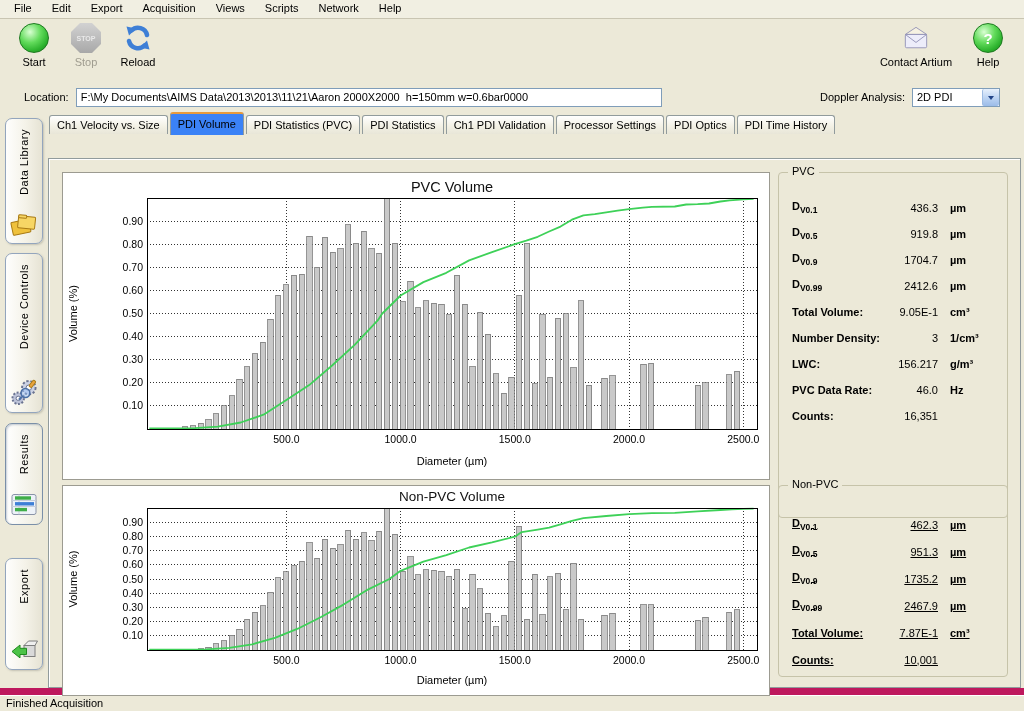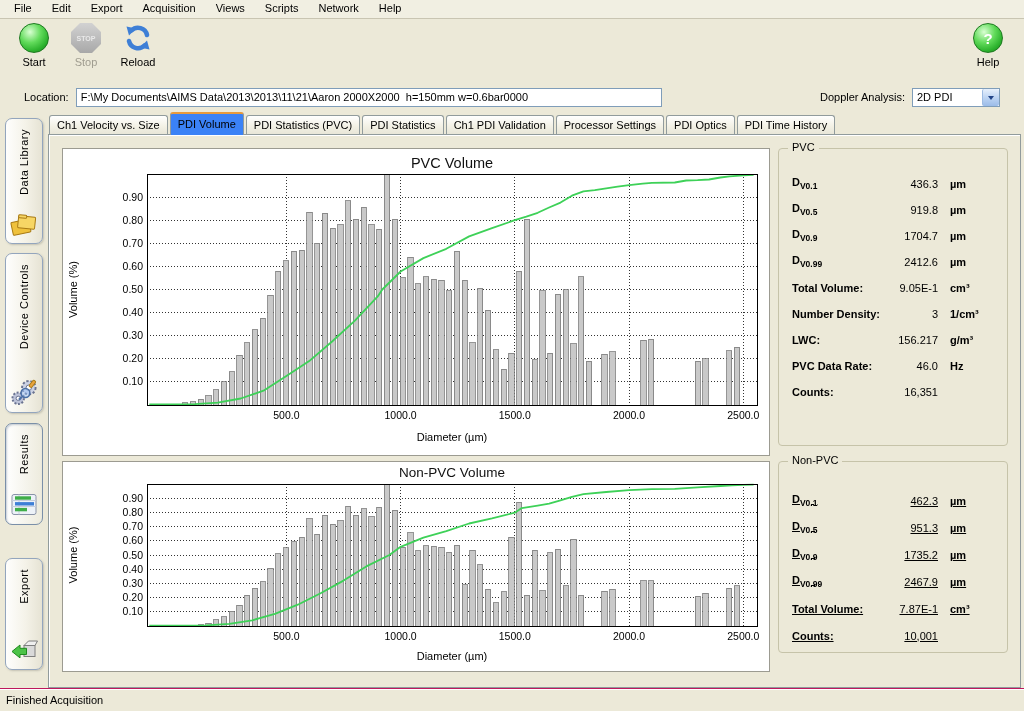--- a/index.html
+++ b/index.html
@@ -42,45 +42,45 @@
   .sidebar { width:48px; display:flex; flex-direction:column; align-items:center; padding-top:5px; }
   .side-btn { width:38px; border:1px solid #93A5BD; border-radius:7px;
     background: linear-gradient(to right,#FEFEFD,#F4F2E8 55%,#E6E3D4);
     display:flex; flex-direction:column; align-items:center; justify-content:space-between;
     padding:10px 0 6px 0; cursor:default; box-shadow: 1px 1px 2px rgba(120,120,110,.35); }
   .side-btn.active { background: linear-gradient(to right,#FFFFFF,#EDEBDD); border-color:#7A8FA8;
     box-shadow: inset 1px 1px 2px rgba(90,110,140,.35); }
   .side-btn .vlabel { writing-mode: vertical-rl; transform: rotate(180deg); font-size:11px; letter-spacing:.5px; }
   .side-icon { width:28px; height:27px; margin-top:6px; }
   
-  .tabpanel { flex:1; display:flex; flex-direction:column; margin:0 3px 0 0; }
+  .tabpanel { flex:1; display:flex; flex-direction:column; margin:0 3px 0 0;gap:24px; }
   .tabstrip { display:flex; align-items:flex-end; height:23px; padding-left:1px; position:relative; z-index:3; }
   .tab { height:19px; line-height:18px; padding:0 7px; margin-right:2px; white-space:nowrap; cursor:default;
     background: linear-gradient(#FFFFFF,#F2F0E4 60%,#E8E6D8); border:1px solid #919B9C; border-bottom:none;
     border-radius:3px 3px 0 0; }
   .tab.active { height:23px; line-height:21px; background:#3b82f6; border-top:2px solid #E89A3C; margin-bottom:-1px; }
   .content { flex:1; border:1px solid #919B9C; background:#ECE9D8; position:relative; box-shadow: inset 1px 1px 0 #FFFFFF; }
   .chart-panel { position:absolute; background:#fff; border:1px solid #9C9B91; overflow:hidden; }
   #chart1 { left:13px; top:13px;  width:708px; height:308px; }
   #chart2 { left:13px; top:326px; width:708px; height:211px; }
   
   .groupbox { position:absolute; border:1px solid #C6C3A9; border-radius:4px; }
-  #pvc-group    { left:729px; top:13px;  width:230px; height:298px; }
+  #pvc-group    { left:729px; top:13px;  width:230px; height:346px; }
   #nonpvc-group { left:729px; top:326px; width:230px; height:192px;text-decoration:underline; }
   .groupbox .legend { position:absolute; top:-8px; left:9px; background:#ECE9D8; padding:0 4px; }
   .rows { padding-top:22px; }
   #nonpvc-group .rows { padding-top:25px; }
   .stat-row { height:26px; display:grid; grid-template-columns:90px 56px 1fr; align-items:center; padding-left:13px; }
   #nonpvc-group .stat-row { height:27px; }
   .stat-label { font-weight:bold; }
   .stat-label sub { font-size:8.5px; font-weight:bold; }
   .stat-value { text-align:right; }
   .stat-unit { font-weight:bold; padding-left:12px; }
   
-  .statusbar { height:22px; border-top:1px solid #be185d; box-shadow: inset 0 1px 0 #FFFFFF;
+  .statusbar { height:22px; border-top:7px solid #be185d; box-shadow: inset 0 1px 0 #FFFFFF;
     display:flex; align-items:center; padding-left:6px; }
   svg text { font-family:"Liberation Sans", sans-serif; }
 </style>
 </head>
 <body>
 
 <div class="menubar" id="menubar">
     <div class="menu-item">File</div>
     <div class="menu-item">Edit</div>
     <div class="menu-item">Export</div>
@@ -105,20 +105,28 @@
   <div class="tool-btn">
     <svg class="icon-svg" viewBox="0 0 30 30">
       <path d="M24 12 A9.2 9.2 0 0 0 8.5 7.5" fill="none" stroke="#3E7FD6" stroke-width="4.6" stroke-linecap="round"></path>
       <polygon points="3.5,3.5 13,5.5 6,12.5" fill="#3E7FD6"></polygon>
       <path d="M6 18 A9.2 9.2 0 0 0 21.5 22.5" fill="none" stroke="#3E7FD6" stroke-width="4.6" stroke-linecap="round"></path>
       <polygon points="26.5,26.5 17,24.5 24,17.5" fill="#3E7FD6"></polygon>
     </svg>
     <span class="lbl">Reload</span>
   </div>
   <div class="tool-right">
+    <div class="tool-btn wide">
+      <svg class="icon-svg" viewBox="0 0 36 28">
+        <polygon points="6,10 18,2 30,10" fill="#F6F2E2" stroke="#8F8FB4"></polygon>
+        <rect x="6" y="10" width="24" height="15" rx="1.5" fill="#EDEDFA" stroke="#8F8FB4"></rect>
+        <polyline points="6,10 18,19 30,10" fill="none" stroke="#8F8FB4"></polyline>
+      </svg>
+      <span class="lbl">Contact Artium</span>
+    </div>
     <div class="tool-btn">
       <div class="icon-start" style="display:flex;align-items:center;justify-content:center;color:#fff;font-weight:bold;font-size:15px;">
         <span>?</span>
       </div>
       <span class="lbl">Help</span>
     </div>
   </div>
 </div>
 
 <div class="location-row">

